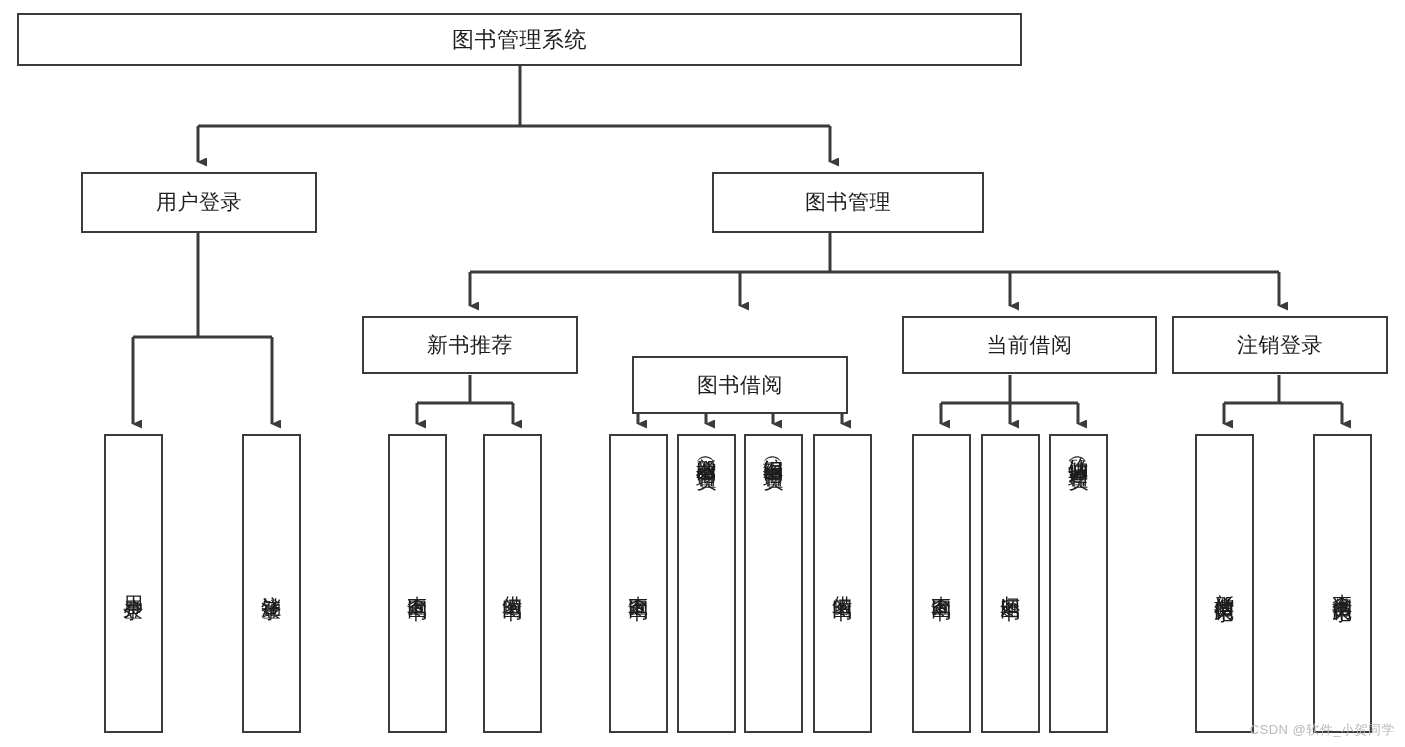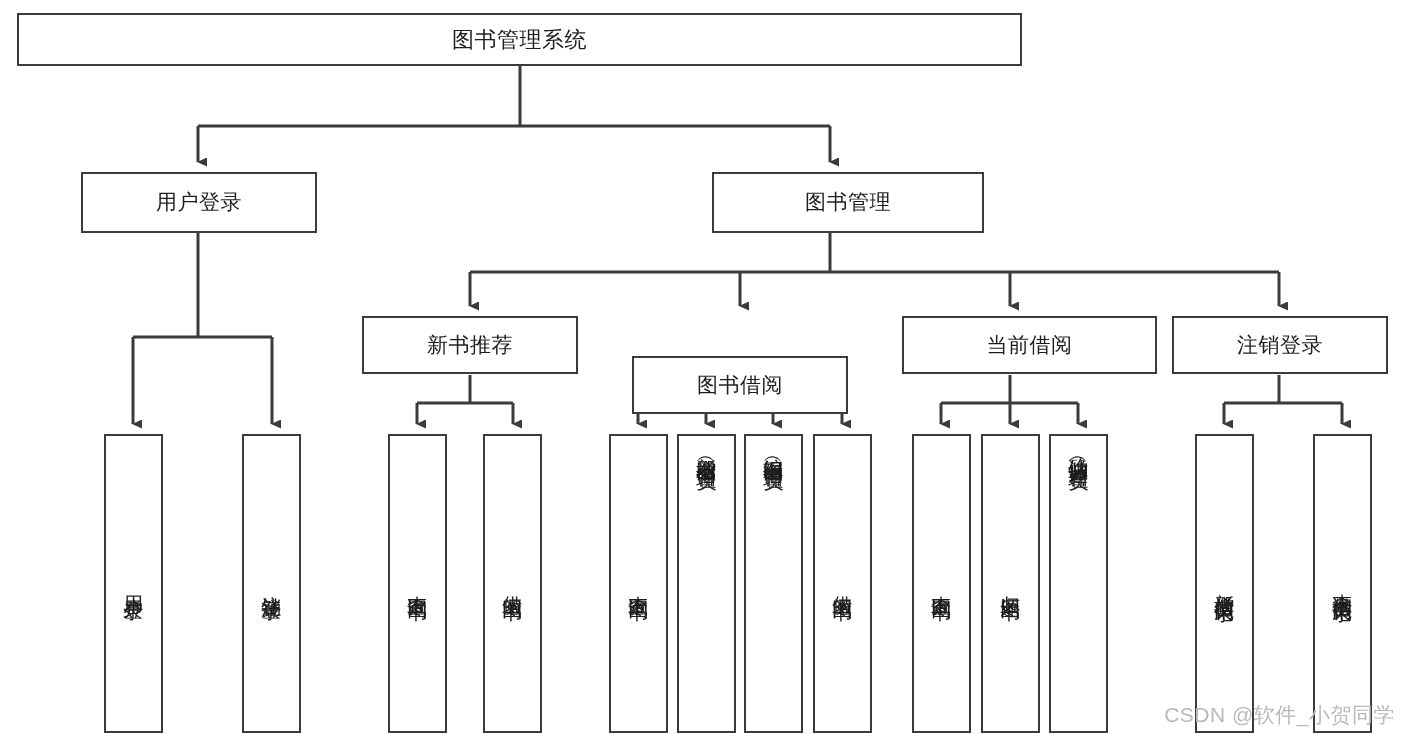--- a/index.html
+++ b/index.html
@@ -65,22 +65,22 @@
     white-space: nowrap;
     text-align: center;
   }
   .node.leaf.centered {
     align-items: center;
     padding-top: 0;
   }
   .watermark {
     position: absolute;
     right: 10px;
-    bottom: 18px;
-    font-size: 21px;
+    bottom: 8px;
+    font-size: 13px;
     color: #b9b9b9;
     white-space: nowrap;
     letter-spacing: 0.5px;
   }
 </style>
 </head>
 <body>
 
 <div id="diagram-root">
 

